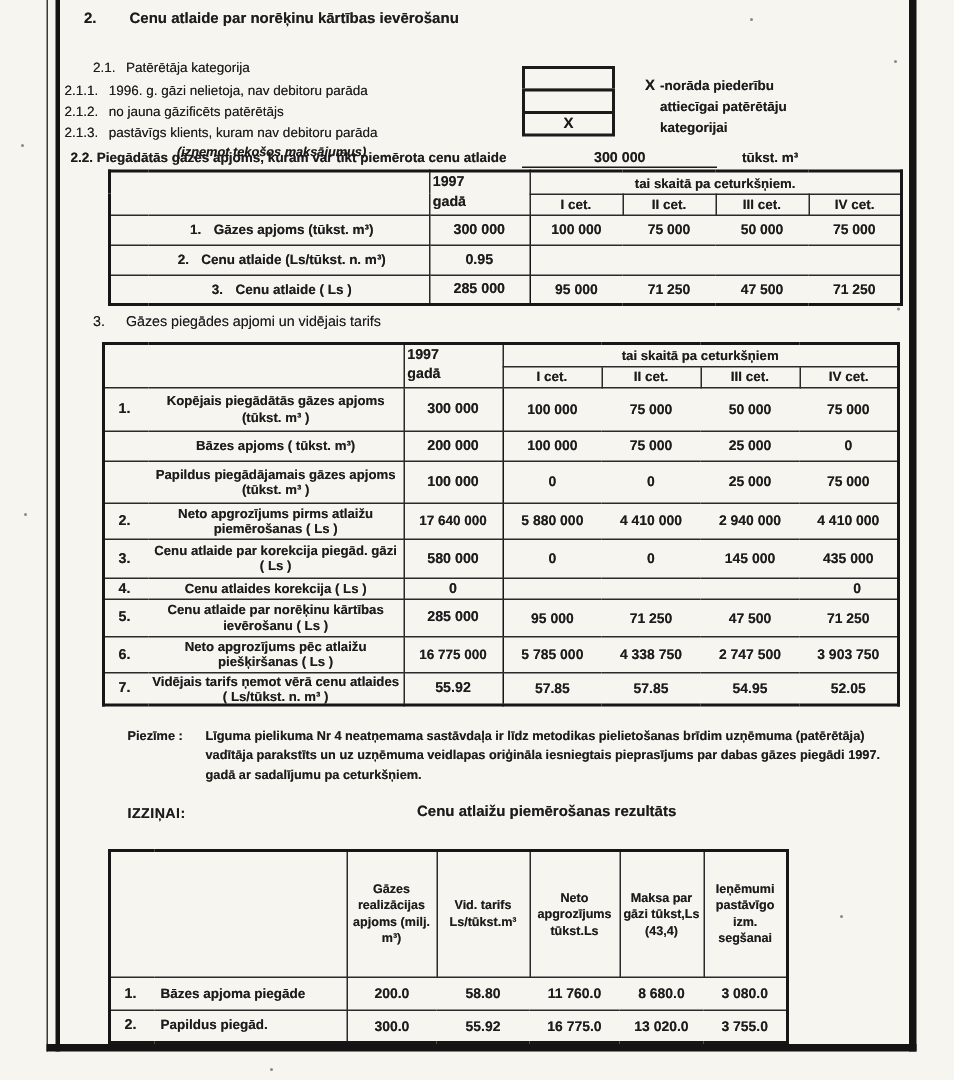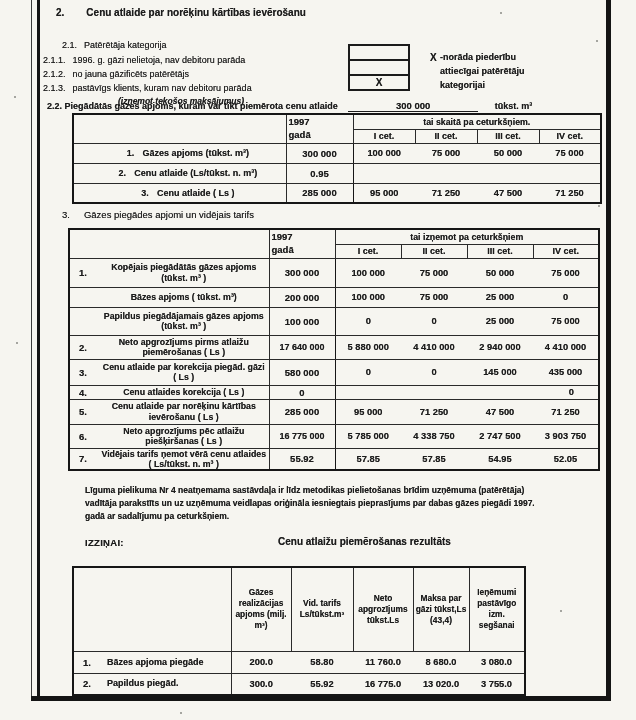--- a/index.html
+++ b/index.html
@@ -170,21 +170,21 @@
         <col style="width:66px">
         <col style="width:66px">
       </colgroup>
     <tbody>
         <tr style="height:15px">
       <td colspan="2" rowspan="2"></td>
       <td rowspan="2" class="hy">
         <div>1997</div>
         <div>gadā</div>
       </td>
-      <td colspan="4" class="qtitle">tai izņemot pa ceturkšņiem</td>
+      <td colspan="4" class="qtitle">tai skaitā pa ceturkšņiem</td>
     </tr>
     <tr style="height:14px">
       <td class="qhead">I cet.</td>
       <td class="qhead">II cet.</td>
       <td class="qhead">III cet.</td>
       <td class="qhead">IV cet.</td>
     </tr>
     <tr style="height:29px">
       <td class="numcell">1.</td>
       <td class="lblcell">Kopējais piegādātās gāzes apjoms (tūkst. m³ )</td>
@@ -260,20 +260,21 @@
       <td class="yv">55.92</td>
       <td class="qv">57.85</td>
       <td class="qv">57.85</td>
       <td class="qv">54.95</td>
       <td class="qv">52.05</td>
     </tr>
   </tbody>
     </table>
 
   <div class="abs note">
+    <div class="nlabel">Piezīme :</div>
     <div class="ntext">Līguma pielikuma Nr 4 neatņemama sastāvdaļa ir līdz metodikas pielietošanas brīdim uzņēmuma (patērētāja) vadītāja parakstīts un uz uzņēmuma veidlapas oriģināla iesniegtais pieprasījums par dabas gāzes piegādi 1997. gadā ar sadalījumu pa ceturkšņiem.</div>
   </div>
 
   <div class="abs izz-label">IZZIŅAI:</div>
   <div class="abs izz-title">Cenu atlaižu piemērošanas rezultāts</div>
 
   <table class="t3">
     <colgroup>
         <col style="width:30px">
         <col style="width:128px">

